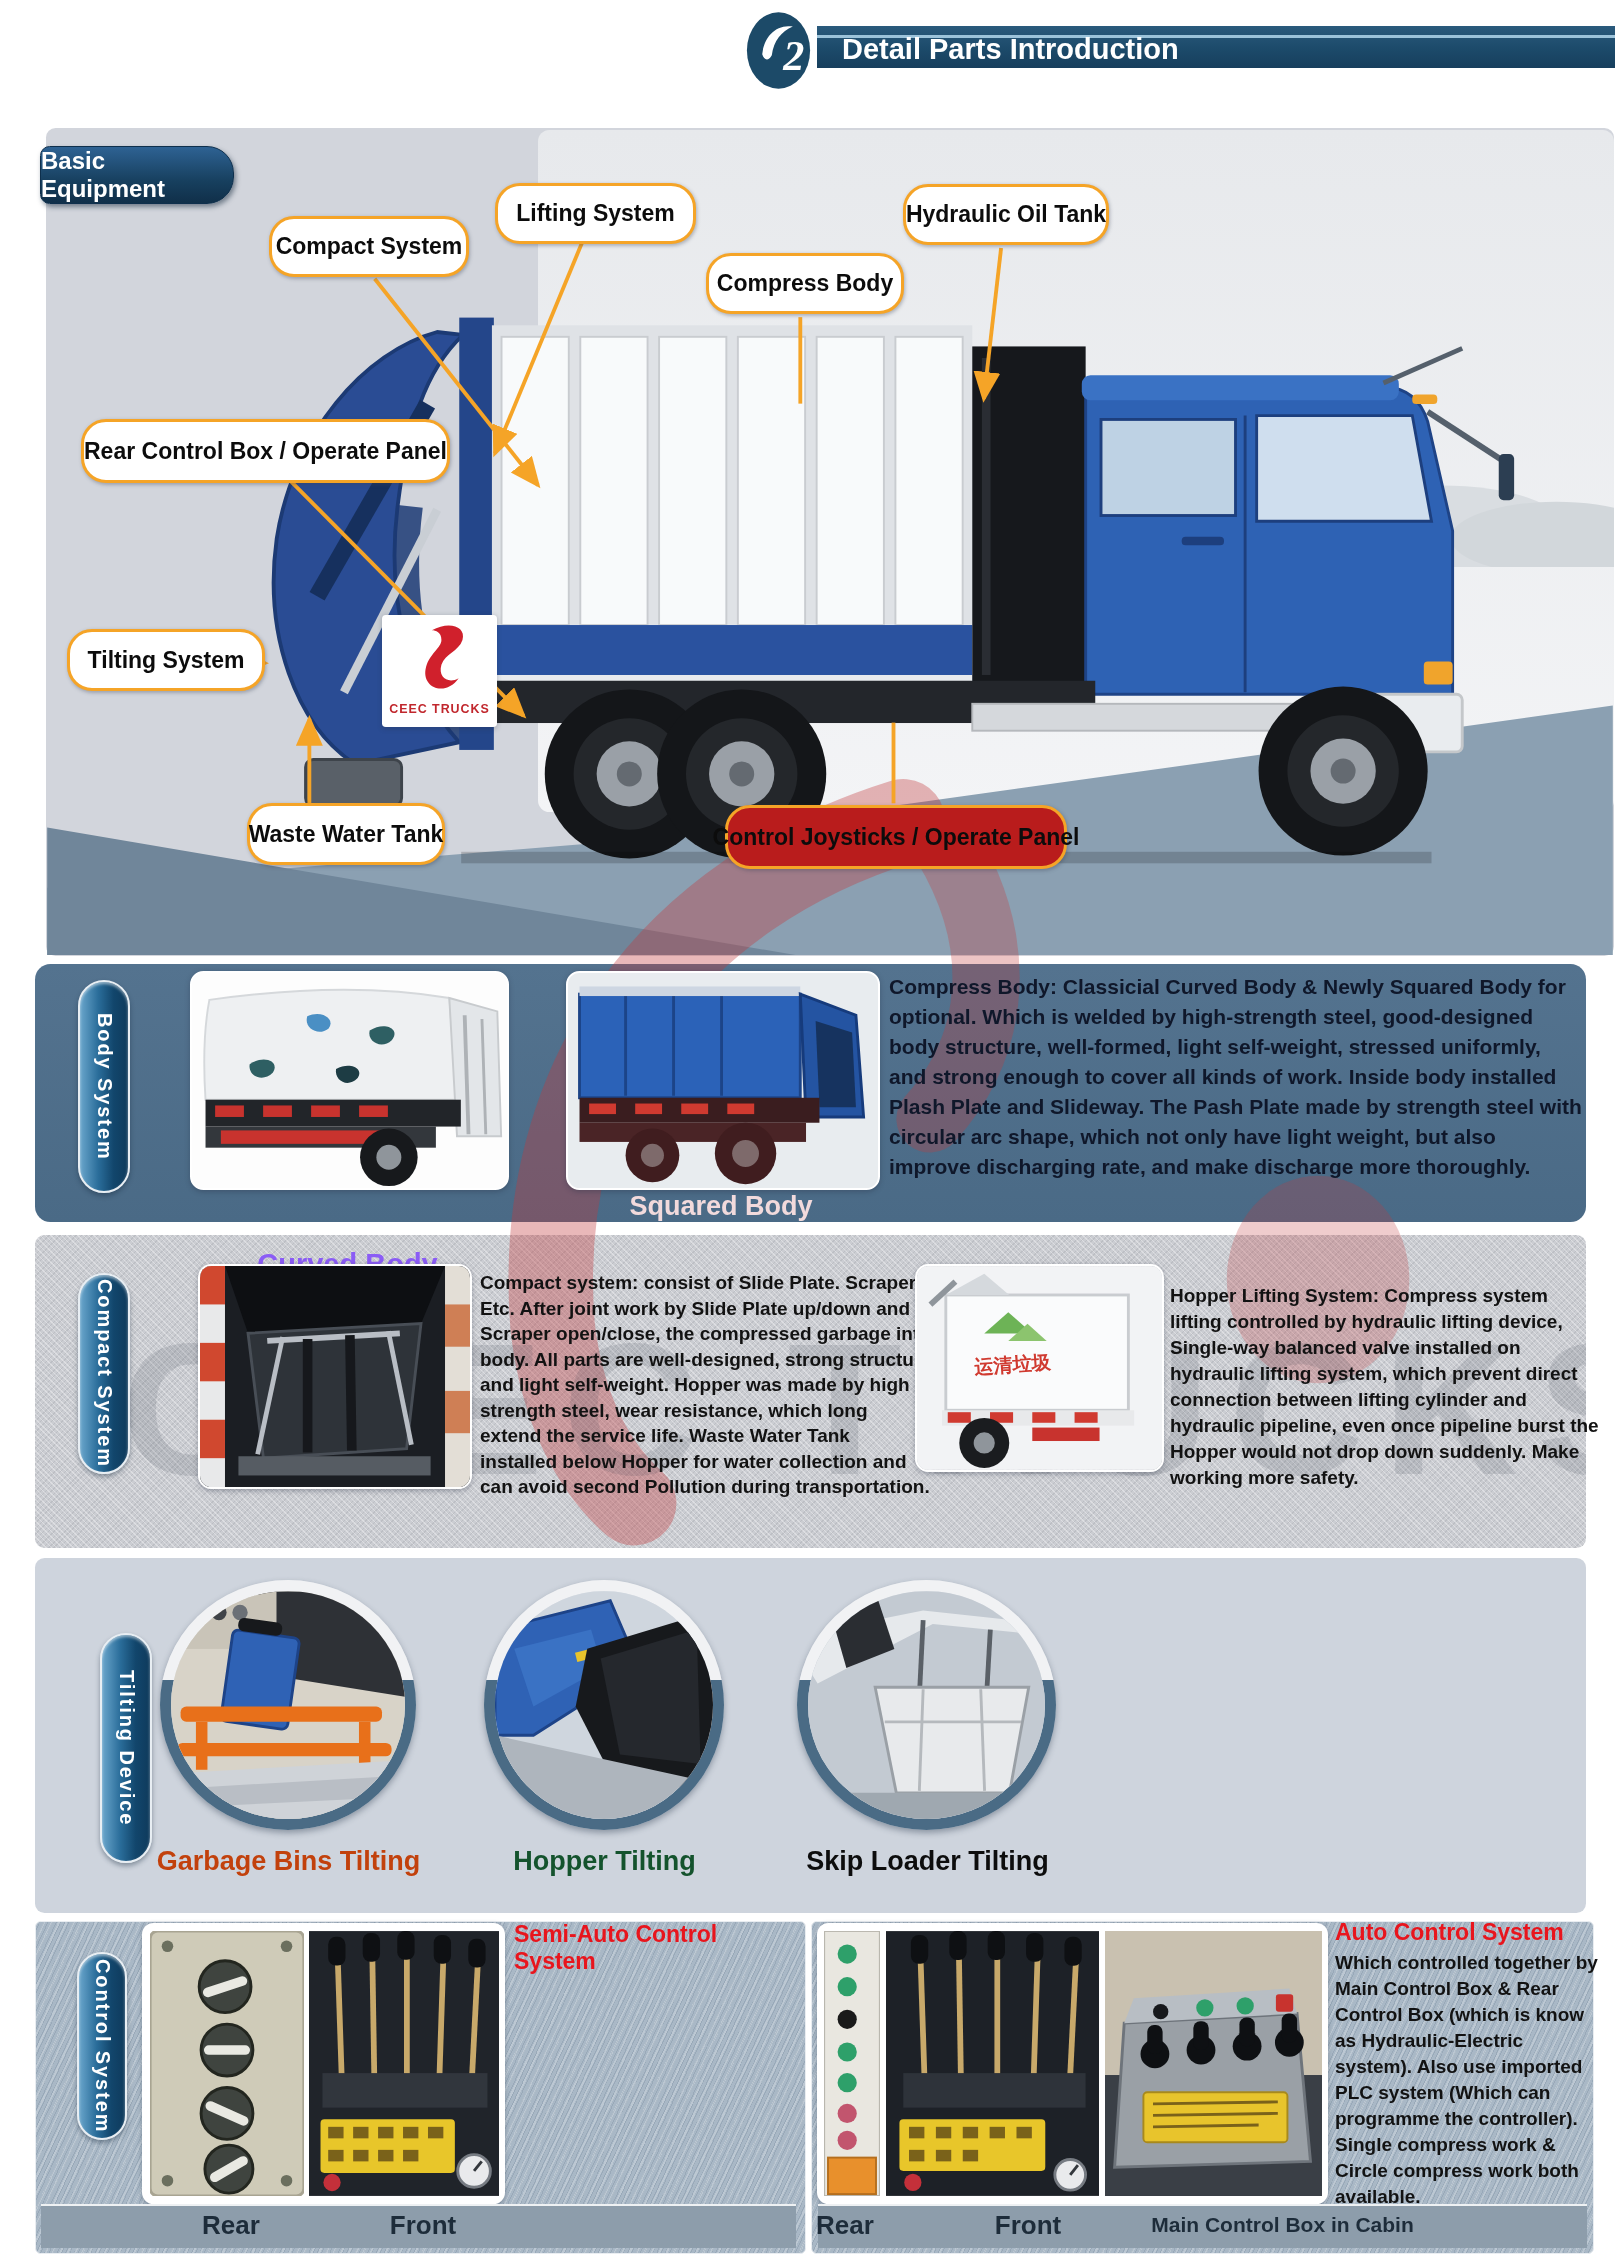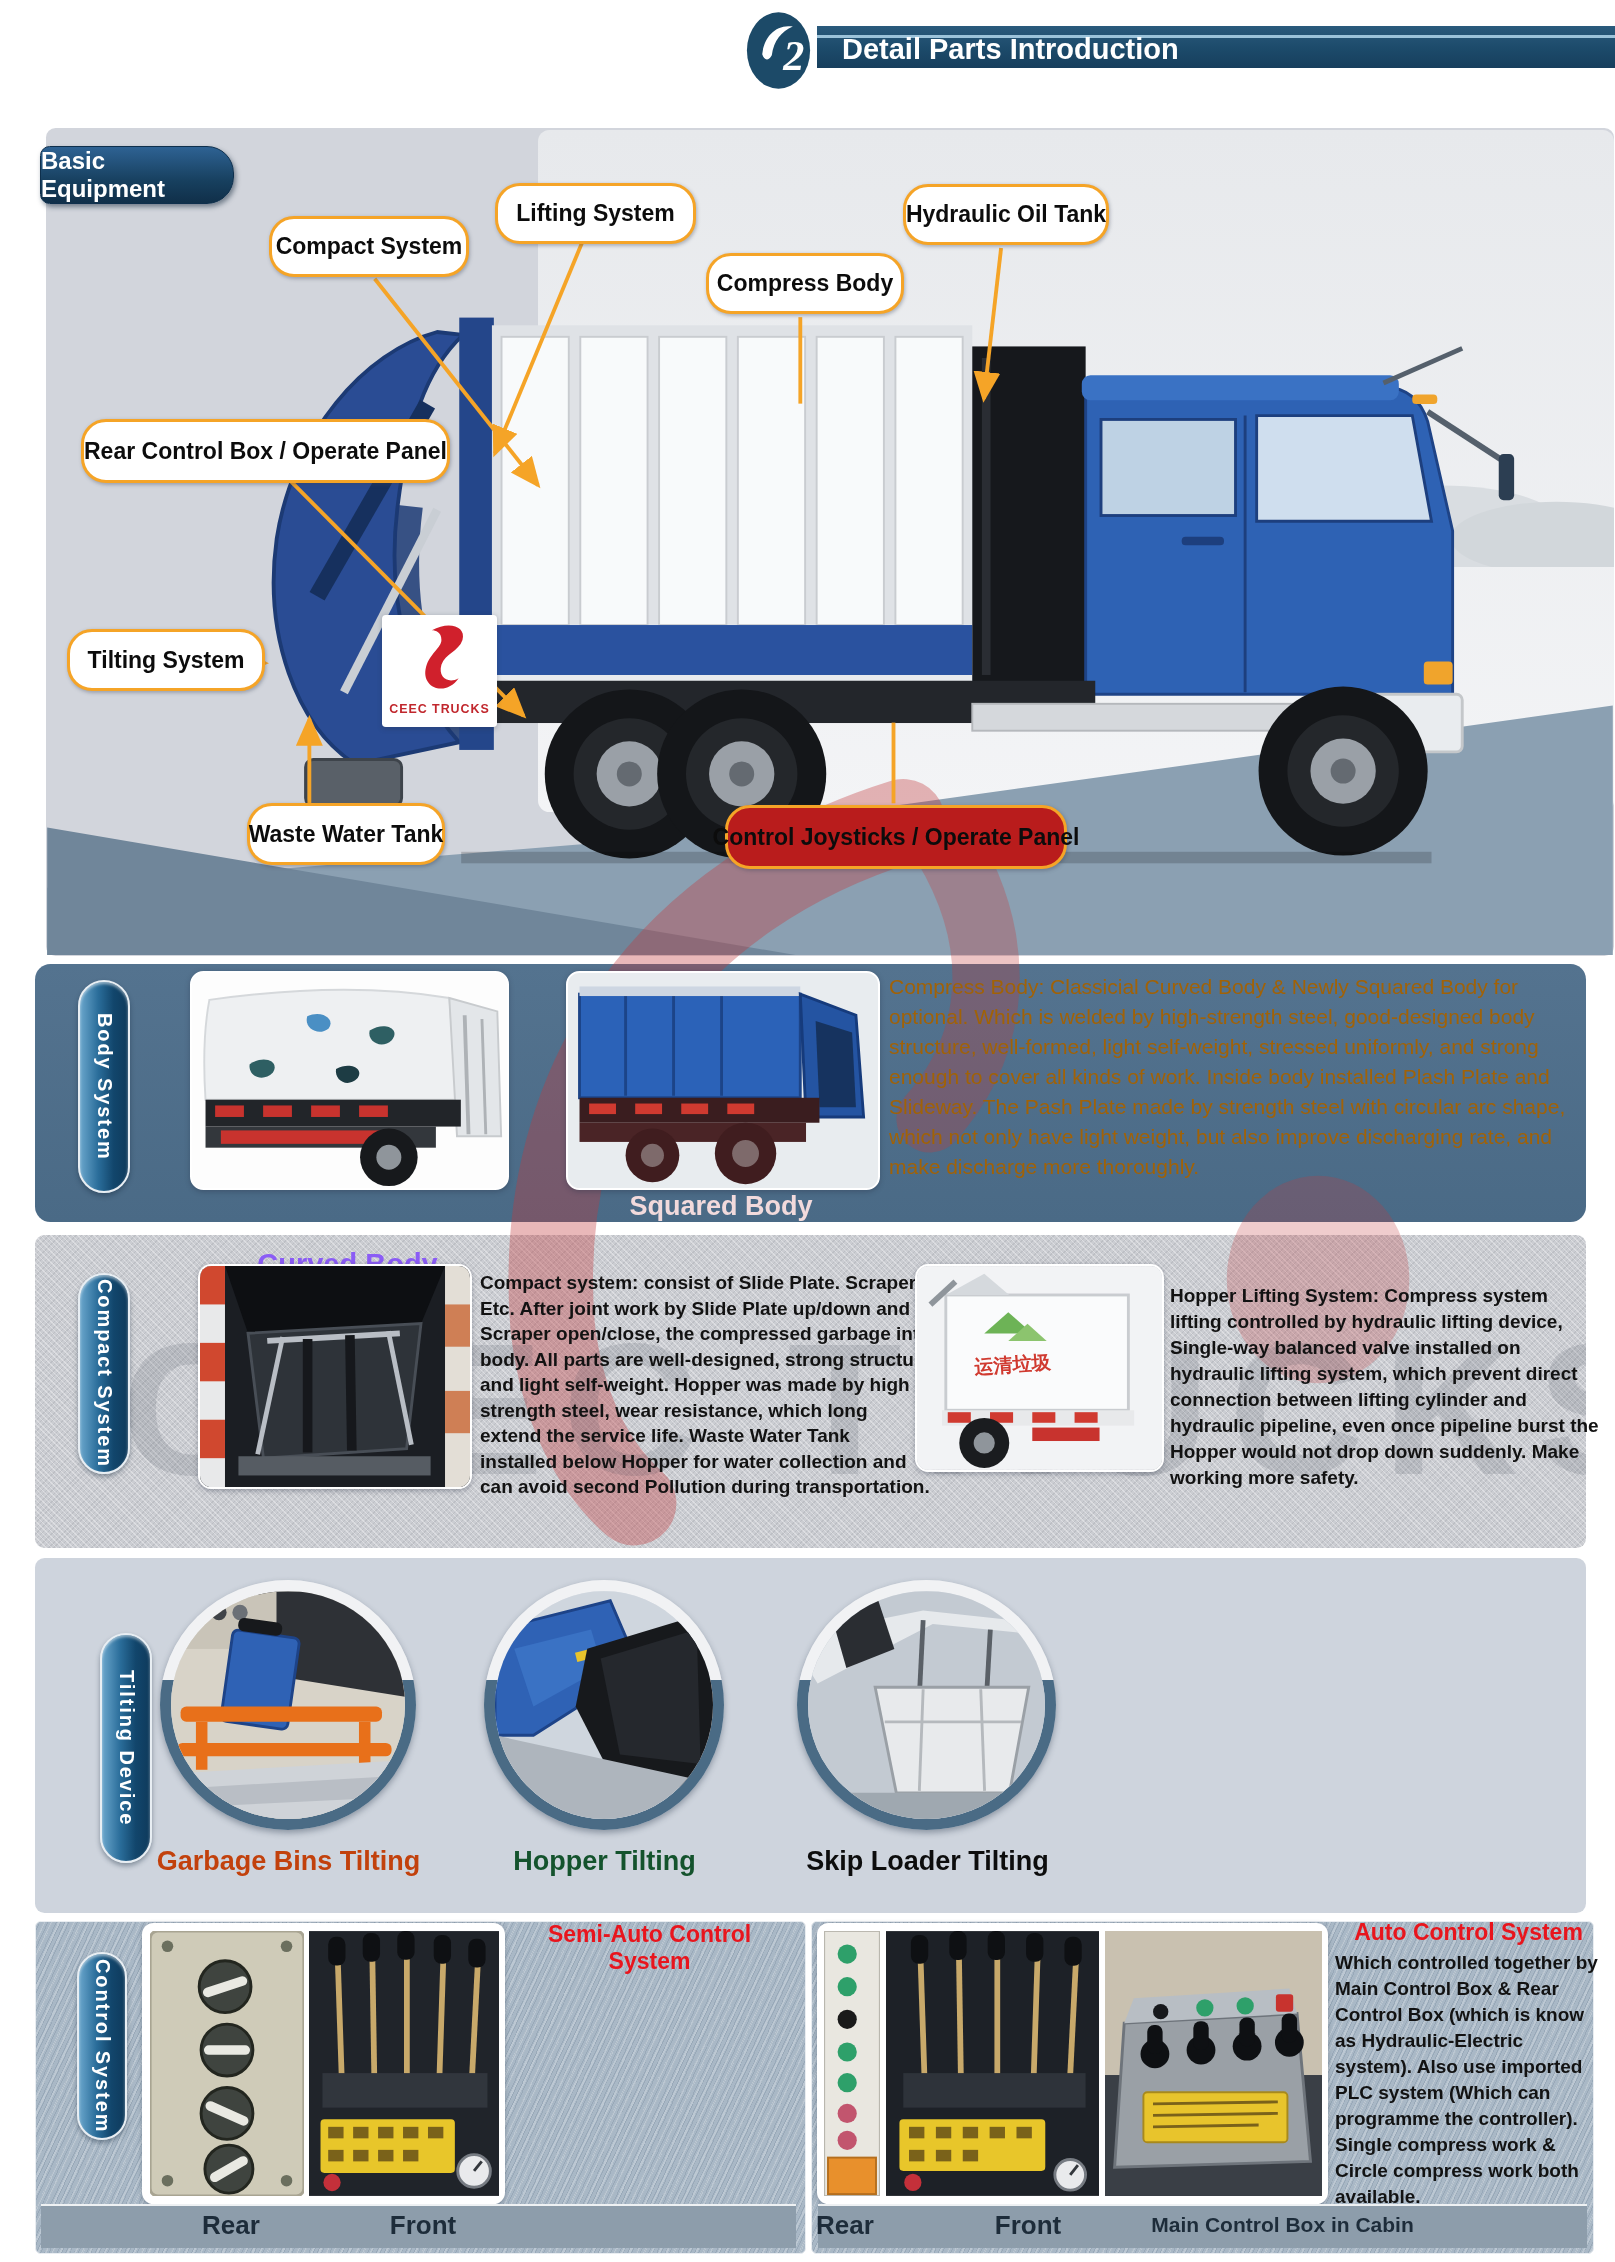--- a/index.html
+++ b/index.html
@@ -25,26 +25,26 @@
   .callout{background:#fff;border:3.8px solid #f5a427;border-radius:25px;display:flex;align-items:center;justify-content:center;
            color:#0c0c0c;font-weight:bold;font-size:23px;z-index:6;box-shadow:1px 1.9px 3.8px rgba(60,70,90,.35);white-space:nowrap;}
   .pink{background:#b91c1c;}
   
   .vpill{border-radius:960px;border:2.9px solid #e8eef3;z-index:6;
          background:linear-gradient(90deg,#6aa6cc 0%,#2a6d9a 38%,#12466c 70%,#0e3a5c 100%);
          box-shadow:0 2.9px 5.8px rgba(20,40,60,.4), inset 0 1.9px 2.9px rgba(255,255,255,.5);
          display:flex;align-items:center;justify-content:center;}
   .vpill span{writing-mode:vertical-rl;text-orientation:mixed;color:#fff;font-weight:bold;font-size:20px;letter-spacing:1.9px;white-space:nowrap;}
   
-  .whitepara{color:#a16207;font-weight:normal;z-index:6;}
+  .whitepara{color:#0f172a;font-weight:bold;z-index:6;}
   .blackpara{color:#121212;font-weight:bold;z-index:6;}
   .caption{font-weight:bold;text-align:center;z-index:6;}
   .imgbox{border:2.9px solid #fff;border-radius:13.4px;overflow:hidden;z-index:6;box-shadow:0 1.9px 4.8px rgba(40,50,70,.35);}
   .whitecard{background:#fff;border-radius:11.5px;z-index:5;box-shadow:0 1.9px 4.8px rgba(40,50,70,.3);}
-  .redtitle{color:#e8151d;font-weight:bold;text-align:center;z-index:6;}
+  .redtitle{color:#e8151d;font-weight:bold;z-index:6;}
   .barlabel{font-weight:bold;color:#1d2c3a;text-align:center;z-index:7;}
   .circle-ring{border-radius:50%;background:linear-gradient(180deg,#f1f2f4 0 40%,#4a6b85 40% 100%);z-index:6;box-shadow:0 2.9px 6.7px rgba(40,55,75,.4);}
   .circle-in{position:absolute;left:10.6px;top:10.6px;right:10.6px;bottom:10.6px;border-radius:50%;overflow:hidden;background:#dfe3e8;}
   svg{display:block;}
 </style>
 </head>
 <body>
 
 <div id="page">
 

